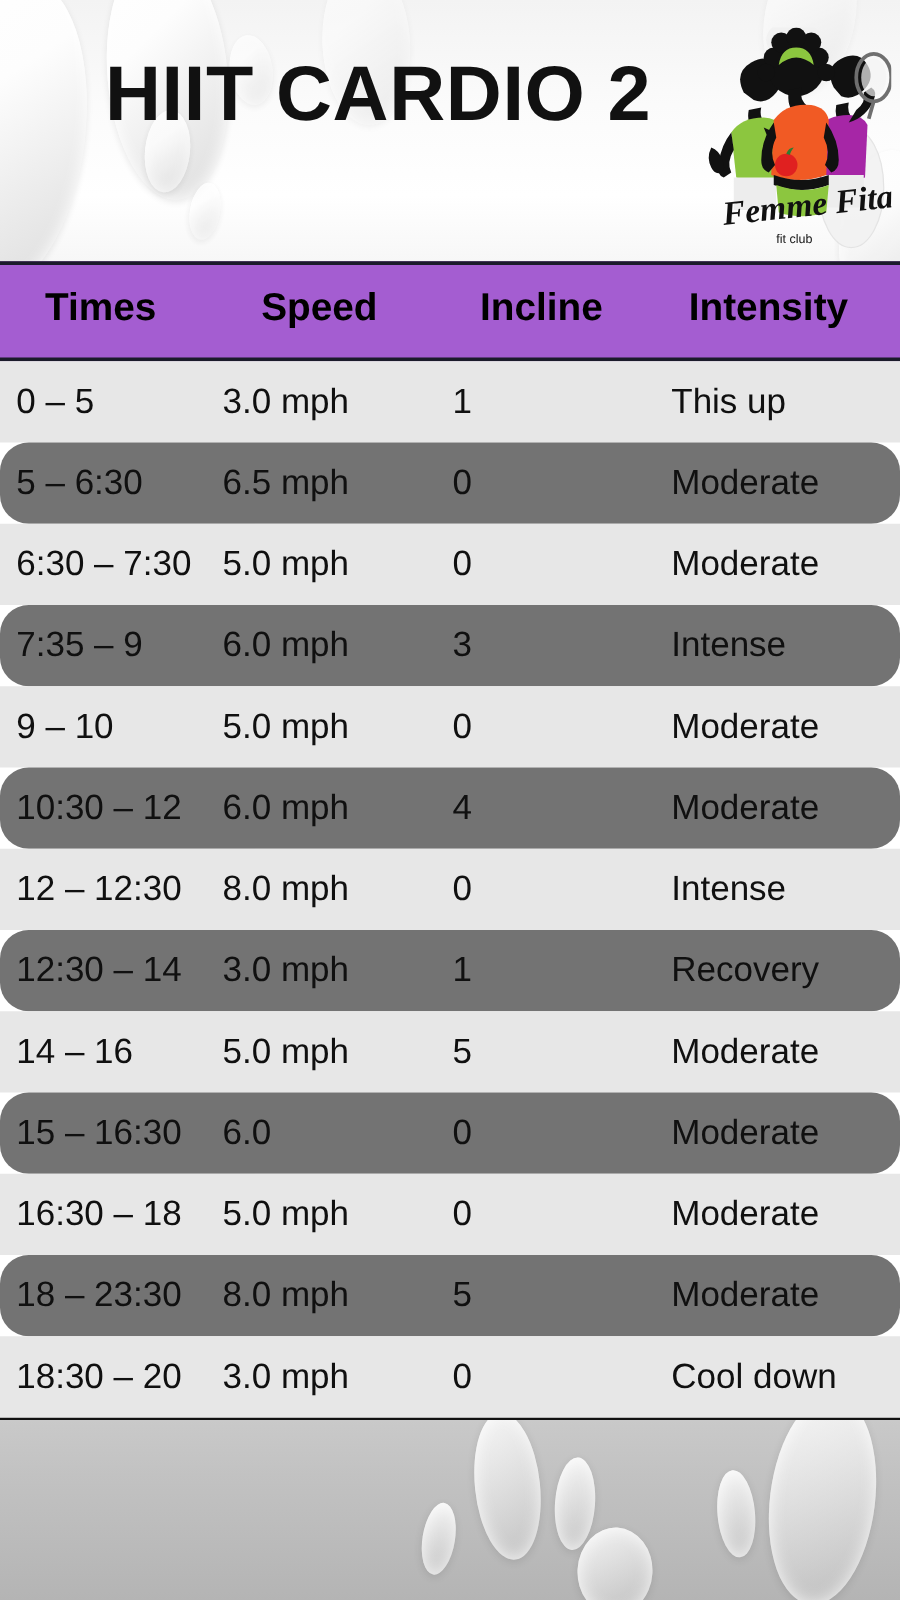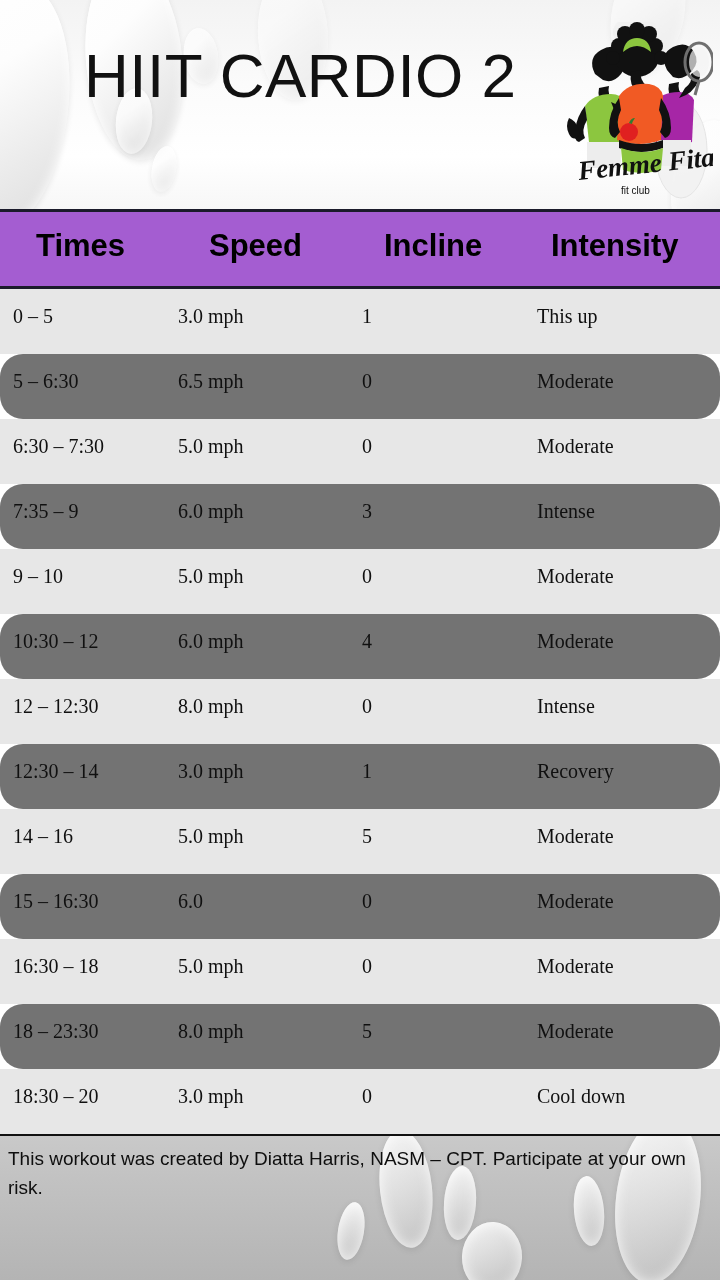--- a/index.html
+++ b/index.html
@@ -48,21 +48,21 @@
   .b6 { left: 258px;  top: -30px;  width: 70px;  height: 130px; transform: rotate(-3deg); opacity: .55;}
   .b7 { left: 672px;  top: 120px;  width: 70px;  height: 130px; transform: rotate(8deg); opacity: .75;}
   .b8 { left: 612px;  top: -46px;  width: 72px;  height: 120px; transform: rotate(12deg); opacity: .5;}
 
   .title {
     position: absolute;
     left: 84px;
     top: 40px;
     font-family: "Liberation Sans", sans-serif;
     font-size: 62px;
-    font-weight: 400;
+    font-weight: 700;
     letter-spacing: 0.5px;
     color: #111111;
     white-space: nowrap;
   }
 
   .equipment {
     position: absolute;
     left: 10px;
     top: 143px;
     width: 548px;
@@ -115,22 +115,22 @@
     position: relative;
     height: 65px;
     box-sizing: border-box;
   }
   .row.odd  { background: #e7e7e7; }
   .row.even { background: #737373; border-radius: 23px; }
 
   .row .cell {
     position: absolute;
     top: 16px;
-    font-family: Liberation Serif, serif;
-    font-size: 20px;
+    font-family: Liberation Sans, sans-serif;
+    font-size: 28px;
     font-weight: 400;
     color: #101010;
     white-space: nowrap;
   }
   .c-time      { left: 13px;  }
   .c-speed     { left: 178px; }
   .c-incline   { left: 362px; }
   .c-intensity { left: 537px; }
 
   .table-bottom-rule {
@@ -363,16 +363,15 @@
   </div>
 
   <div class="footer">
     <div class="fbubble fb1"></div>
     <div class="fbubble fb2"></div>
     <div class="fbubble fb3"></div>
     <div class="fbubble fb4"></div>
     <div class="fbubble fb5"></div>
     <div class="fbubble fb6"></div>
 
-    <div class="disclaimer">This workout was created by Diatta Harris, NASM – CPT.  Participate at your own risk.</div>
   </div>
 
 </div>
 
 </body></html>

